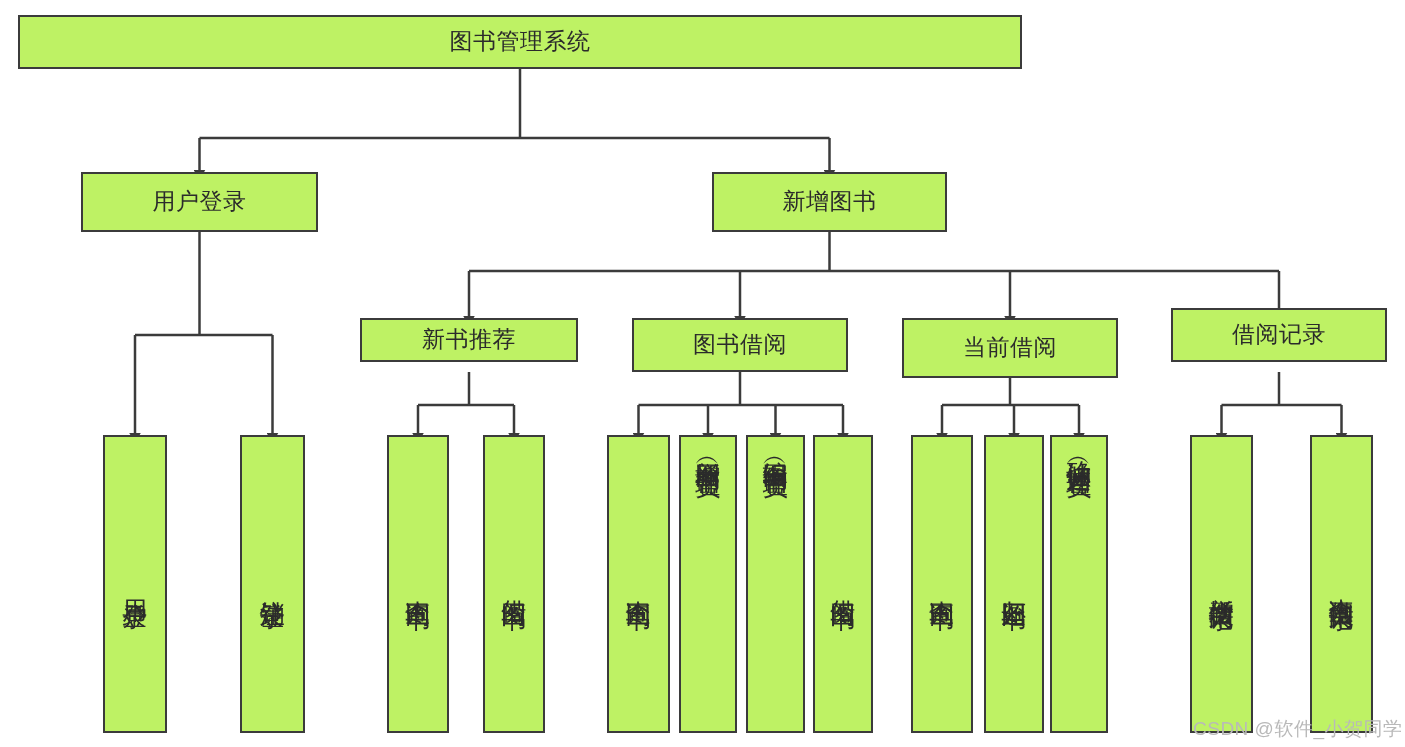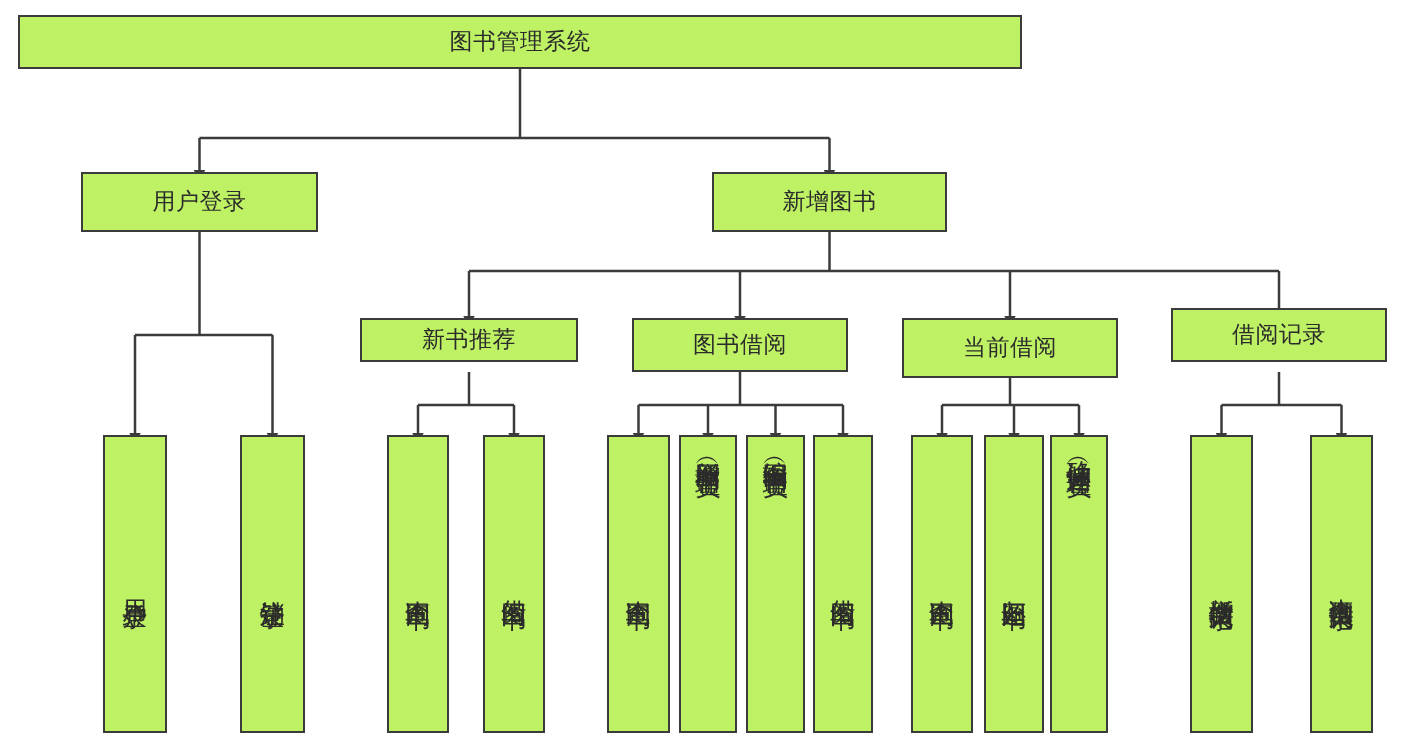--- a/index.html
+++ b/index.html
@@ -173,14 +173,15 @@
         <span class="label">确认归还（管理员）</span>
       </div>
       <div class="node vertical centered" style="left: 1190px; top: 435px; width: 63px; height: 298px;">
         <span class="label">新增借阅记录</span>
       </div>
       <div class="node vertical centered" style="left: 1310px; top: 435px; width: 63px; height: 298px;">
         <span class="label">查询借阅记录</span>
       </div>
     </div>
 
+  <div class="watermark" style="left: 1193px; top: 716px; color: rgb(185, 185, 185);">CSDN @软件_小贺同学</div>
 
 </div>
 
 </body></html>

